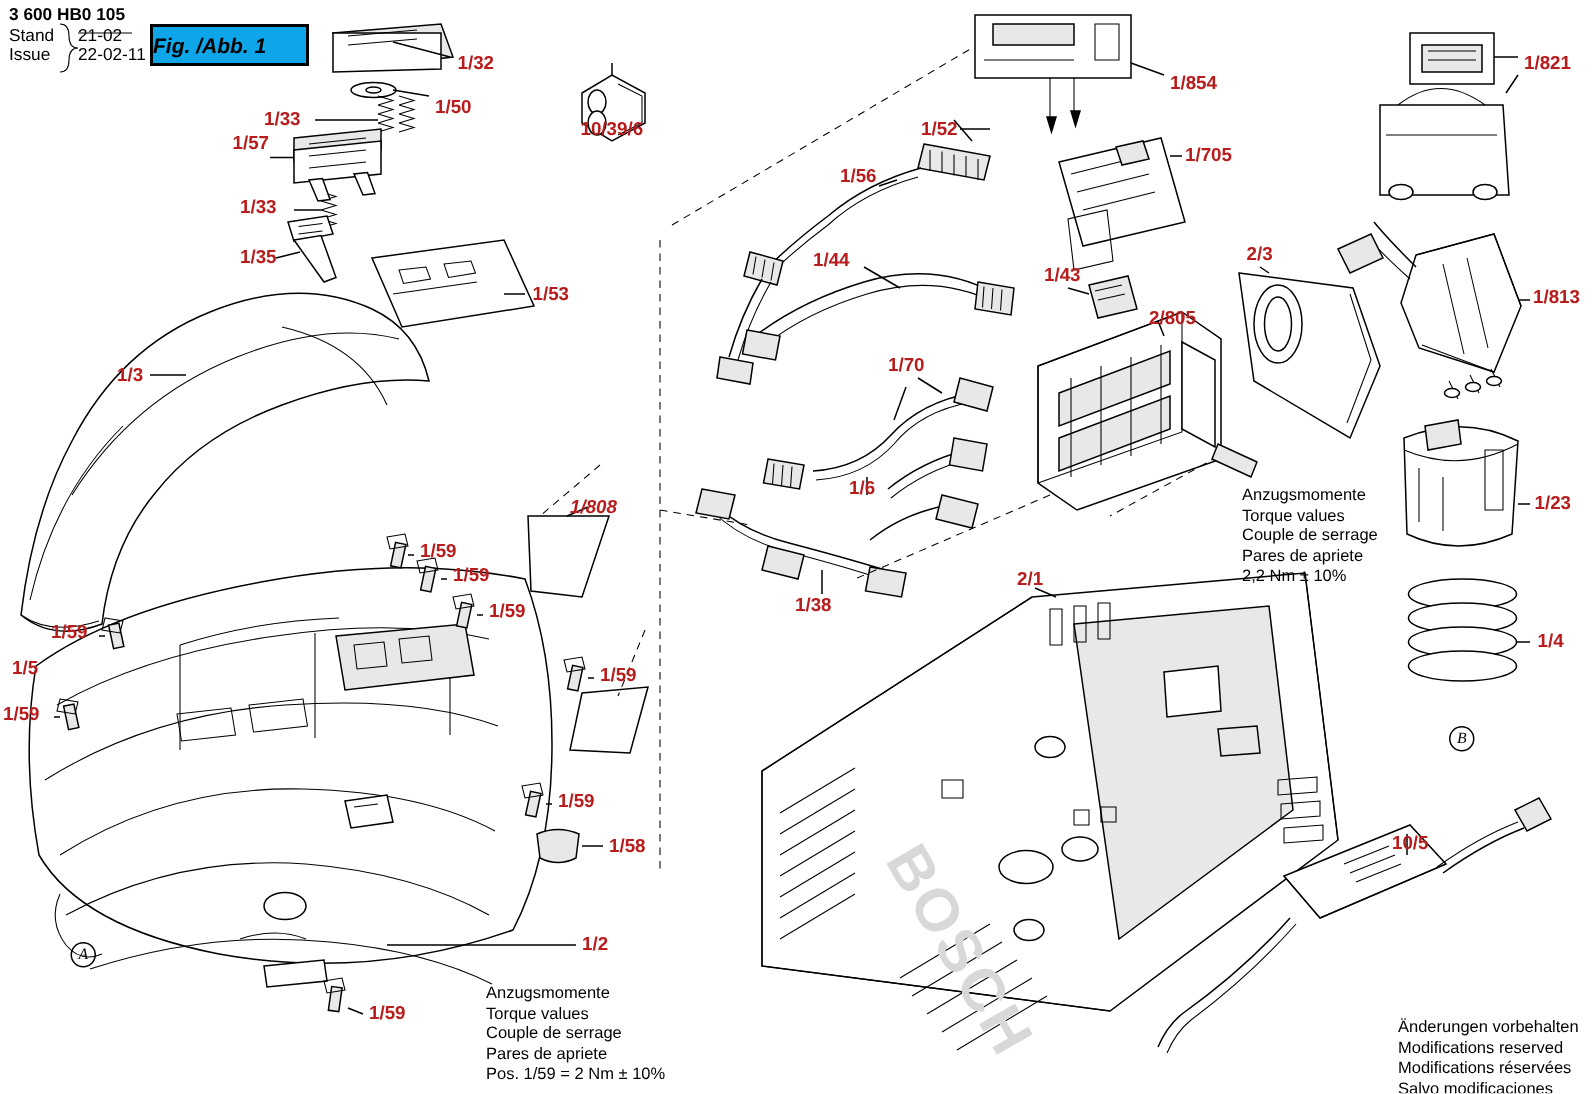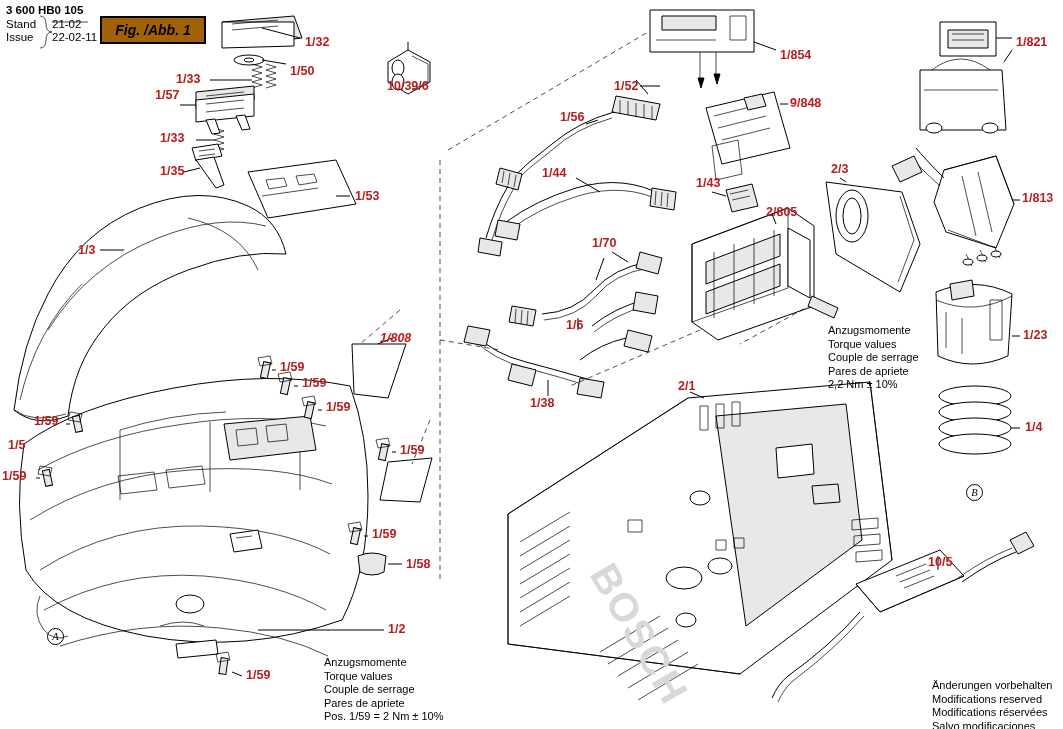--- a/index.html
+++ b/index.html
@@ -2,21 +2,21 @@
 <html><head>
 <meta charset="utf-8">
 <style>
   html,body{margin:0;padding:0;background:#fff;}
   body{font-family:"Liberation Sans",sans-serif;}
   #page{position:relative;width:1063px;height:729px;background:#fff;overflow:hidden;}
   .lbl{position:absolute;font-size:12.5px;color:#b91c1c;white-space:nowrap;font-weight:bold;}
   .hdr{position:absolute;font-size:11.5px;color:#000;white-space:nowrap;}
   .hdr.b{font-weight:bold;}
   .note{position:absolute;font-size:11px;color:#000;white-space:nowrap;line-height:13.5px;}
-  .figbox{position:absolute;border:2px solid #000;background:#a16207;display:flex;align-items:center;justify-content:center;}
+  .figbox{position:absolute;border:2px solid #000;background:#0ea5e9;display:flex;align-items:center;justify-content:flex-start;}
   .figbox span{font-size:14px;font-weight:bold;font-style:italic;}
   svg{position:absolute;left:0;top:0;}
   .ln{stroke:#000;stroke-width:1;fill:none;}
   .thin{stroke:#000;stroke-width:0.7;fill:none;}
   .dash{stroke:#000;stroke-width:0.7;fill:none;stroke-dasharray:5 4;}
   .fillw{fill:#fff;stroke:#000;stroke-width:1;}
   .fillg{fill:#e8e8e8;stroke:#000;stroke-width:1;}
   .fillk{fill:#000;stroke:#000;stroke-width:1;}
   .circmark{position:absolute;width:15px;height:15px;border:1.3px solid #000;border-radius:50%;font-size:10.5px;display:flex;align-items:center;justify-content:center;font-family:"Liberation Serif",serif;font-style:italic;}
 </style>
@@ -378,21 +378,21 @@
   <div class="lbl" style="left:400px;top:443px;">1/59</div>
   <div class="lbl" style="left:2px;top:469px;">1/59</div>
   <div class="lbl" style="left:372px;top:527px;">1/59</div>
   <div class="lbl" style="left:406px;top:557px;">1/58</div>
   <div class="lbl" style="left:388px;top:622px;">1/2</div>
   <div class="lbl" style="left:246px;top:668px;">1/59</div>
 
   <div class="lbl" style="left:560px;top:110px;">1/56</div>
   <div class="lbl" style="left:614px;top:79px;">1/52</div>
   <div class="lbl" style="left:780px;top:48px;">1/854</div>
-  <div class="lbl" style="left:790px;top:96px;">9/848</div>
+  <div class="lbl" style="left:790px;top:96px;">1/705</div>
   <div class="lbl" style="left:542px;top:166px;">1/44</div>
   <div class="lbl" style="left:696px;top:176px;">1/43</div>
   <div class="lbl" style="left:766px;top:205px;">2/805</div>
   <div class="lbl" style="left:831px;top:162px;">2/3</div>
   <div class="lbl" style="left:592px;top:236px;">1/70</div>
   <div class="lbl" style="left:566px;top:318px;">1/6</div>
   <div class="lbl" style="left:530px;top:396px;">1/38</div>
   <div class="lbl" style="left:678px;top:379px;">2/1</div>
 
   <div class="lbl" style="left:1016px;top:35px;">1/821</div>

